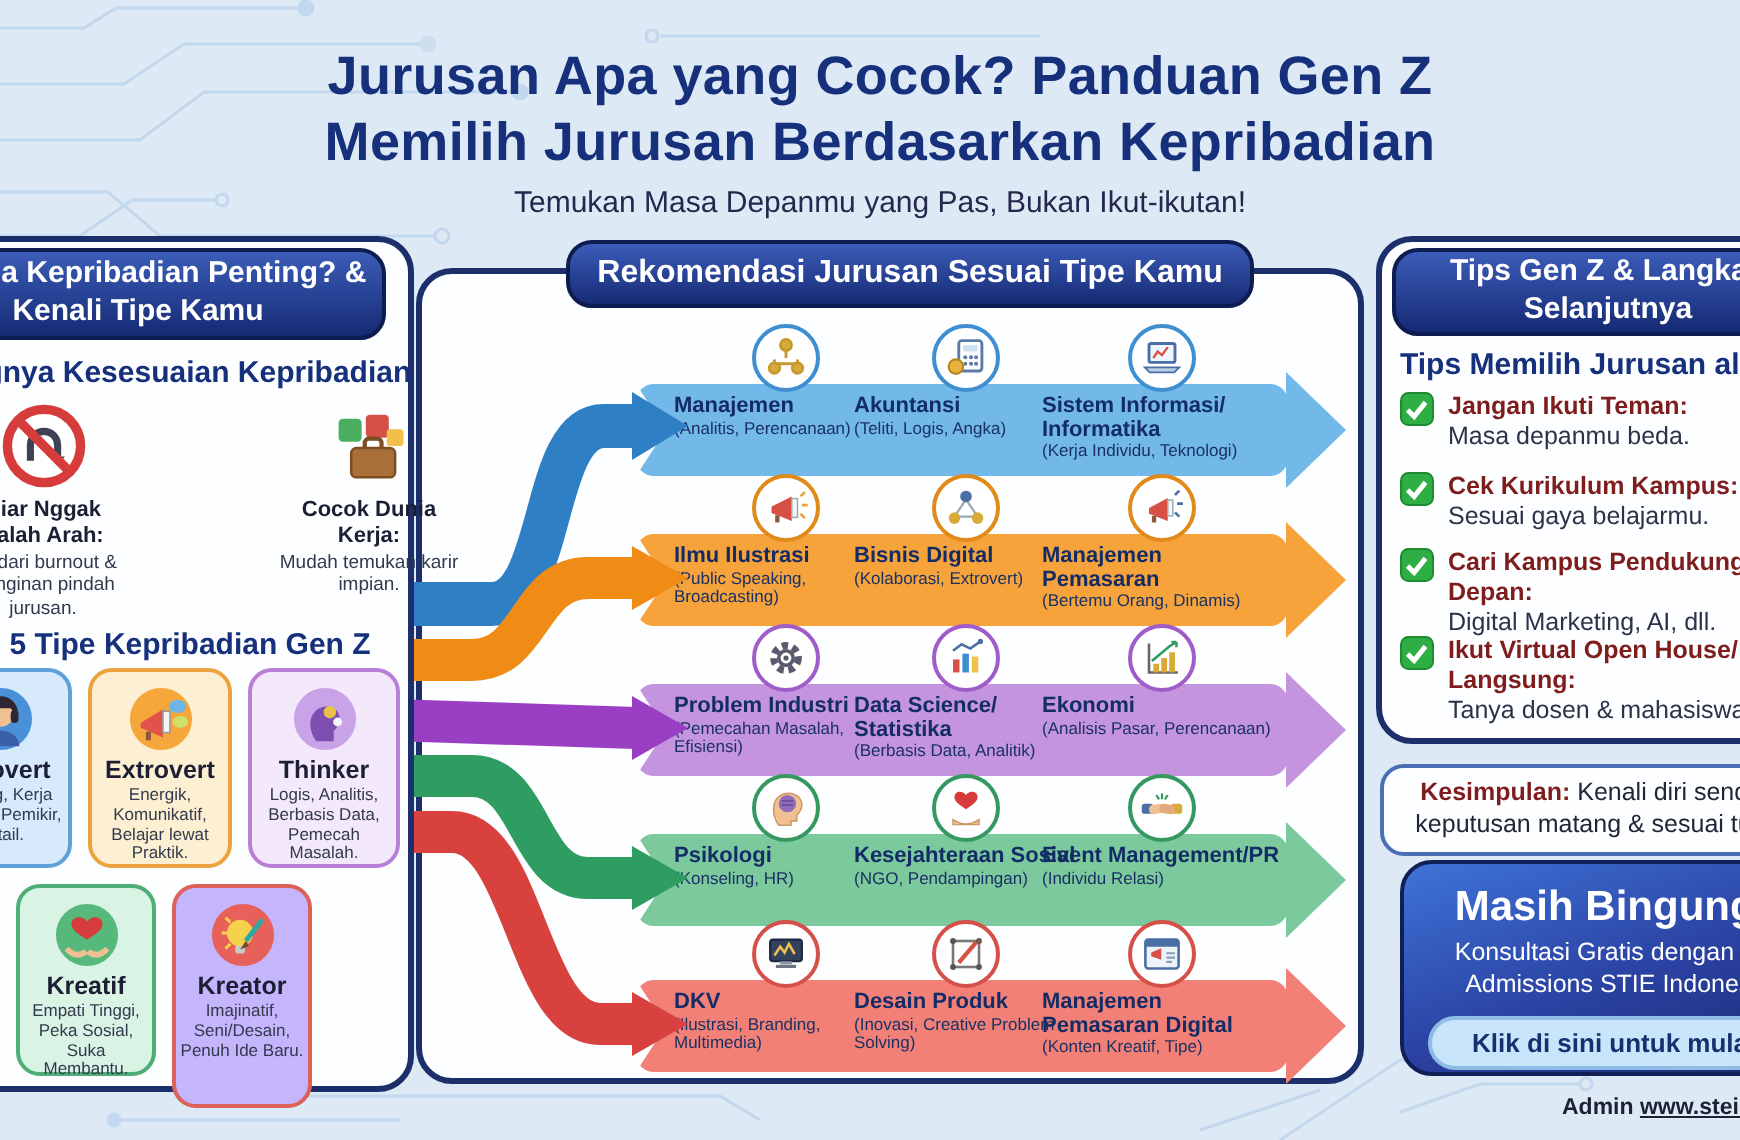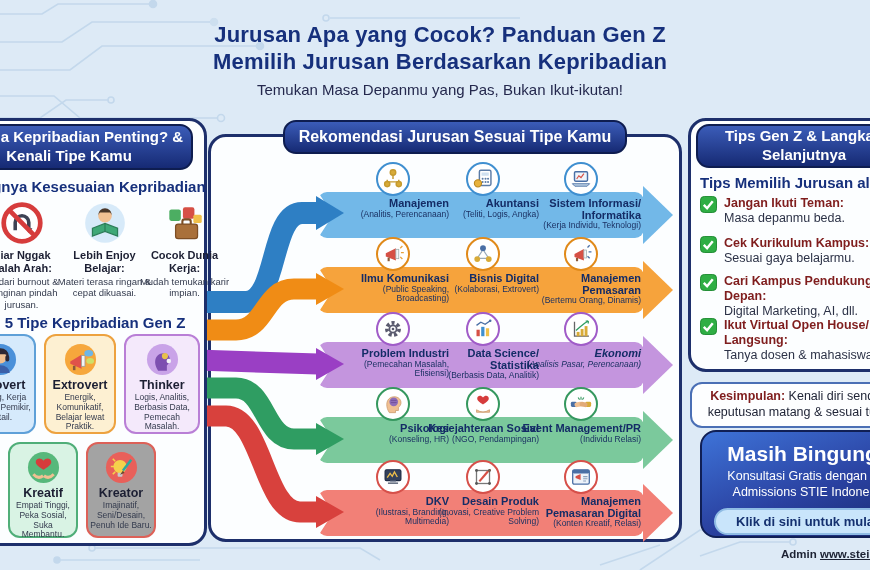--- a/index.html
+++ b/index.html
@@ -2,21 +2,21 @@
 <html><head>
 <meta charset="utf-8">
 <style>
   html,body{margin:0;padding:0;background:#ddeaf6;}
   .root{position:relative;width:870px;height:570px;background:#ddeaf6;overflow:hidden;
         font-family:"Liberation Sans",sans-serif;color:#15306f;}
   svg{display:block;}
   .decor{position:absolute;left:0;top:0;z-index:0;}
   
   .titlebox{position:absolute;left:60px;top:22px;width:760px;text-align:center;z-index:3;}
-  .t1{font-size:22px;font-weight:bold;color:#16307c;line-height:1.22;letter-spacing:.2px;text-align:center;}
+  .t1{font-size:27px;font-weight:bold;color:#16307c;line-height:1.22;letter-spacing:.2px;text-align:center;}
   .tsub{font-size:15px;font-weight:500;color:#24284d;margin-top:5px;}
   
   .panel{position:absolute;background:#fcfeff;border:3px solid #1d2f6b;border-radius:18px;box-sizing:border-box;}
   .banner{position:absolute;background:linear-gradient(180deg,#3b5cb8 0%,#162a74 100%);
           border:2px solid #0e1d50;border-radius:13px;color:#fff;font-weight:bold;text-align:center;
           display:flex;flex-direction:column;align-items:center;justify-content:center;z-index:8;box-sizing:border-box;}
   
   .lsec{position:absolute;font-weight:bold;color:#16307c;text-align:center;z-index:8;}
   .bcol{position:absolute;width:95px;text-align:center;z-index:8;}
   .bico{width:46px;height:46px;margin:0 auto 3px;}
@@ -26,21 +26,21 @@
          box-sizing:border-box;z-index:8;}
   .pico{width:33px;height:33px;margin:0 auto 2px;}
   .pname{font-size:12.5px;font-weight:bold;color:#1c1f33;}
   .pdesc{font-size:8.5px;color:#333a4d;line-height:1.15;margin-top:1px;}
   
   .mrow{position:absolute;left:318px;width:356px;height:78px;z-index:4;}
   .band{position:absolute;left:0;top:30px;width:326px;height:46px;border-radius:9px;
         clip-path:polygon(0 0,100% 0,100% 100%,0 100%,15px 50%);}
   .bhead{position:absolute;left:325px;top:24px;width:0;height:0;
          border-top:29px solid transparent;border-bottom:29px solid transparent;}
-  .mcell{position:absolute;top:0;width:112px;text-align:right;}
+  .mcell{position:absolute;top:0;width:112px;text-align:left;}
   .mico{width:34px;height:34px;border-radius:50%;background:#fff;margin:0 auto;
         display:flex;align-items:center;justify-content:center;box-sizing:border-box;border:2.5px solid #999;}
   .mname{font-size:11px;font-weight:bold;color:#142c66;line-height:1.05;margin-top:2px;}
   .msub{font-size:8.5px;color:#1b3163;line-height:1.12;}
   
   .tipstitle{position:absolute;left:700px;top:174px;width:240px;font-size:15px;font-weight:bold;color:#16307c;z-index:8;}
   .tip{position:absolute;left:700px;width:240px;display:flex;gap:7px;z-index:8;}
   .tiptext{font-size:12.5px;line-height:1.2;color:#202537;width:228px;}
   .tiplab{font-weight:bold;color:#7f1d1d;}
   .tipdesc{font-weight:normal;color:#2c3247;}
@@ -159,21 +159,21 @@
     <div class="bhead" style="border-left:30px solid #f6a33c;"></div>
     <div class="mcell" style="left:19px;">
       <div class="mico" style="border-color:#e08a1a;">
         <svg width="26" height="26" viewBox="0 0 36 36">
             <path d="M8 17 l14-7 v17 l-14-5.5 z" fill="#d65045"></path>
             <rect x="22" y="11.5" width="4" height="13" fill="#f4f6f8" stroke="#9aa" stroke-width="1"></rect>
             <path d="M28 10 l3-3 M29 16 h4 M28 22 l3 3" stroke="#e8a23c" stroke-width="1.8"></path>
             <path d="M12 23 v5" stroke="#8a5a3a" stroke-width="3"></path>
           </svg>
       </div>
-      <div class="mname">Ilmu Komunikasi</div>
+      <div class="mname">Ilmu Ilustrasi</div>
       <div class="msub">(Public Speaking, Broadcasting)</div>
     </div>
     <div class="mcell" style="left:109px;">
       <div class="mico" style="border-color:#e08a1a;">
         <svg width="26" height="26" viewBox="0 0 36 36">
             <path d="M18 12 L10 24 M18 12 L26 24 M10 24 H26" stroke="#9ab" stroke-width="1.6"></path>
             <circle cx="18" cy="10" r="4" fill="#4a6fa5"></circle>
             <circle cx="10" cy="25" r="4" fill="#d8ab38"></circle>
             <circle cx="26" cy="25" r="4" fill="#d8ab38"></circle>
           </svg>
@@ -215,21 +215,21 @@
             <rect x="9" y="19" width="4.5" height="9" fill="#d65045"></rect>
             <rect x="15.5" y="15" width="4.5" height="13" fill="#3f8fd0"></rect>
             <rect x="22" y="17" width="4.5" height="11" fill="#f0c04a"></rect>
             <polyline points="9,13 15,8.5 21,11.5 28,6.5" stroke="#4a6fa5" stroke-width="1.8" fill="none"></polyline>
             <circle cx="28" cy="6.5" r="1.8" fill="#4a6fa5"></circle>
           </svg>
       </div>
       <div class="mname">Data Science/ Statistika</div>
       <div class="msub">(Berbasis Data, Analitik)</div>
     </div>
-    <div class="mcell" style="left:203px;width:120px;font-style:italic;">
+    <div class="mcell" style="left:203px;width:120px;">
       <div class="mico" style="border-color:#a05cc8;">
         <svg width="26" height="26" viewBox="0 0 36 36">
             <path d="M9 8 V28 H29" stroke="#666" stroke-width="1.8" fill="none"></path>
             <rect x="12" y="22" width="4" height="6" fill="#d8ab38"></rect>
             <rect x="17.5" y="18" width="4" height="10" fill="#d8ab38"></rect>
             <rect x="23" y="14" width="4" height="14" fill="#d8ab38"></rect>
             <polyline points="11,20 17,15 23,10 28,7" stroke="#2f9d62" stroke-width="1.8" fill="none"></polyline>
             <path d="M28 7 l-3.5 0 M28 7 l0 3.5" stroke="#2f9d62" stroke-width="1.8"></path>
           </svg>
       </div>
@@ -312,21 +312,21 @@
     <div class="mcell" style="left:203px;width:120px;">
       <div class="mico" style="border-color:#d6504a;">
         <svg width="26" height="26" viewBox="0 0 36 36">
             <rect x="6.5" y="8" width="23" height="20" rx="2" fill="#eef3fa" stroke="#4a6fa5" stroke-width="1.8"></rect>
             <rect x="6.5" y="8" width="23" height="5" rx="2" fill="#4a6fa5"></rect>
             <path d="M10.5 17 l7-3 v8 l-7-2.5 z" fill="#d65045"></path>
             <path d="M21 17.5 h6 M21 20.5 h6 M21 23.5 h4" stroke="#8aa0bc" stroke-width="1.5"></path>
           </svg>
       </div>
       <div class="mname">Manajemen Pemasaran Digital</div>
-      <div class="msub">(Konten Kreatif, Relasi)</div>
+      <div class="msub">(Konten Kreatif, Tipe)</div>
     </div>
   </div>
 
   <svg width="154" height="412" viewBox="0 0 154 412" style="position:absolute;left:196px;top:140px;z-index:6;">
     <g fill="none" stroke-linecap="round">
       <path d="M0 162 L50 162 C82 162 74 73 106 73 L122 73" stroke="#2e7fc4" stroke-width="22"></path>
       <path d="M0 190 L40 190 C70 190 68 149 98 149 L122 149" stroke="#f08c15" stroke-width="21"></path>
       <path d="M0 220 L122 224" stroke="#9a3fc4" stroke-width="21"></path>
       <path d="M0 248 L40 248 C70 248 68 299 98 299 L122 299" stroke="#2f9d62" stroke-width="21"></path>
       <path d="M0 276 L30 276 C66 276 68 372 104 372 L122 372" stroke="#d8413d" stroke-width="21"></path>
@@ -349,33 +349,20 @@
       <svg width="46" height="46" viewBox="0 0 44 44">
           <circle cx="22" cy="22" r="17.5" fill="#fff" stroke="#d63c3c" stroke-width="4.5"></circle>
           <path d="M15.5 29 v-7.5 a6.5 6.5 0 0 1 13 0 v7" stroke="#3d4254" stroke-width="3.4" fill="none"></path>
           <path d="M25 27 h7 l-3.5 4.5 z" fill="#3d4254"></path>
           <line x1="10" y1="10" x2="34" y2="34" stroke="#d63c3c" stroke-width="4.5"></line>
         </svg>
     </div>
     <div class="blab">Biar Nggak Salah Arah:</div>
     <div class="bdesc">Hindari burnout &amp; keinginan pindah jurusan.</div>
   </div>
-  <div class="bcol" style="left:57px;top:200px;">
-    <div class="bico">
-      <svg width="46" height="46" viewBox="0 0 44 44">
-          <circle cx="22" cy="22" r="19" fill="#d7eaf9"></circle>
-          <circle cx="22" cy="15" r="6.5" fill="#f1c092"></circle>
-          <path d="M15.5 14.5 a6.5 6.5 0 0 1 13 0 l-1.5-2.5 h-10 z" fill="#4a3628"></path>
-          <path d="M10 27 L22 22.5 L34 27 L34 34.5 L22 30 L10 34.5 Z" fill="#3fa877" stroke="#2c7d58" stroke-width="1.2"></path>
-          <line x1="22" y1="22.5" x2="22" y2="30" stroke="#2c7d58" stroke-width="1.2"></line>
-        </svg>
-    </div>
-    <div class="blab">Lebih Enjoy Belajar:</div>
-    <div class="bdesc">Materi terasa ringan &amp; cepat dikuasai.</div>
-  </div>
   <div class="bcol" style="left:137px;top:200px;">
     <div class="bico">
       <svg width="46" height="46" viewBox="0 0 44 44">
           <rect x="7" y="9" width="11" height="11" rx="2" fill="#4cae62"></rect>
           <rect x="20" y="7" width="11" height="11" rx="2" fill="#d65045"></rect>
           <rect x="30" y="14" width="8" height="8" rx="1.5" fill="#f0c04a"></rect>
           <rect x="13" y="23" width="21" height="14" rx="2.5" fill="#a9703a" stroke="#7d4e24" stroke-width="1.2"></rect>
           <path d="M19.5 23 v-2.5 a2 2 0 0 1 2-2 h4 a2 2 0 0 1 2 2 V23" fill="none" stroke="#7d4e24" stroke-width="2"></path>
         </svg>
     </div>
@@ -430,21 +417,21 @@
     <div class="pico">
       <svg width="33" height="33" viewBox="0 0 34 34">
           <circle cx="17" cy="17" r="16" fill="#57b87b"></circle>
           <path d="M17 10 c-2.5-3.4-8-2.7-8 1.4 c0 3.3 4.6 5.6 8 8 c3.4-2.4 8-4.7 8-8 c0-4.1-5.5-4.8-8-1.4 z" fill="#d63c3c"></path>
           <path d="M6.5 24 q5 5.5 10 1.5 M27.5 24 q-5 5.5-10 1.5" stroke="#f1c092" stroke-width="3" fill="none"></path>
         </svg>
     </div>
     <div class="pname">Kreatif</div>
     <div class="pdesc">Empati Tinggi, Peka Sosial, Suka Membantu.</div>
   </div>
-  <div class="pcard" style="left:86px;top:442px;width:70px;height:96px;background:#a3a3a3;border-color:#dd6158;">
+  <div class="pcard" style="left:86px;top:442px;width:70px;height:112px;background:#c4b5fd;border-color:#dd6158;">
     <div class="pico">
       <svg width="33" height="33" viewBox="0 0 34 34">
           <circle cx="17" cy="17" r="16" fill="#e8605a"></circle>
           <path d="M8 8 l2.5 2.5 M6 16 h3.5 M8 24 l2.5-2.5" stroke="#f5d24b" stroke-width="1.6"></path>
           <circle cx="15.5" cy="16" r="6.8" fill="#f5d24b"></circle>
           <rect x="13" y="22.5" width="5" height="4" rx="1" fill="#c9c9c9"></rect>
           <line x1="18.5" y1="20" x2="27" y2="9" stroke="#2ba8a0" stroke-width="2.6"></line>
           <path d="M18.5 20 l-3 4.5 4.6-1.8 z" fill="#6b4a2f"></path>
         </svg>
     </div>

